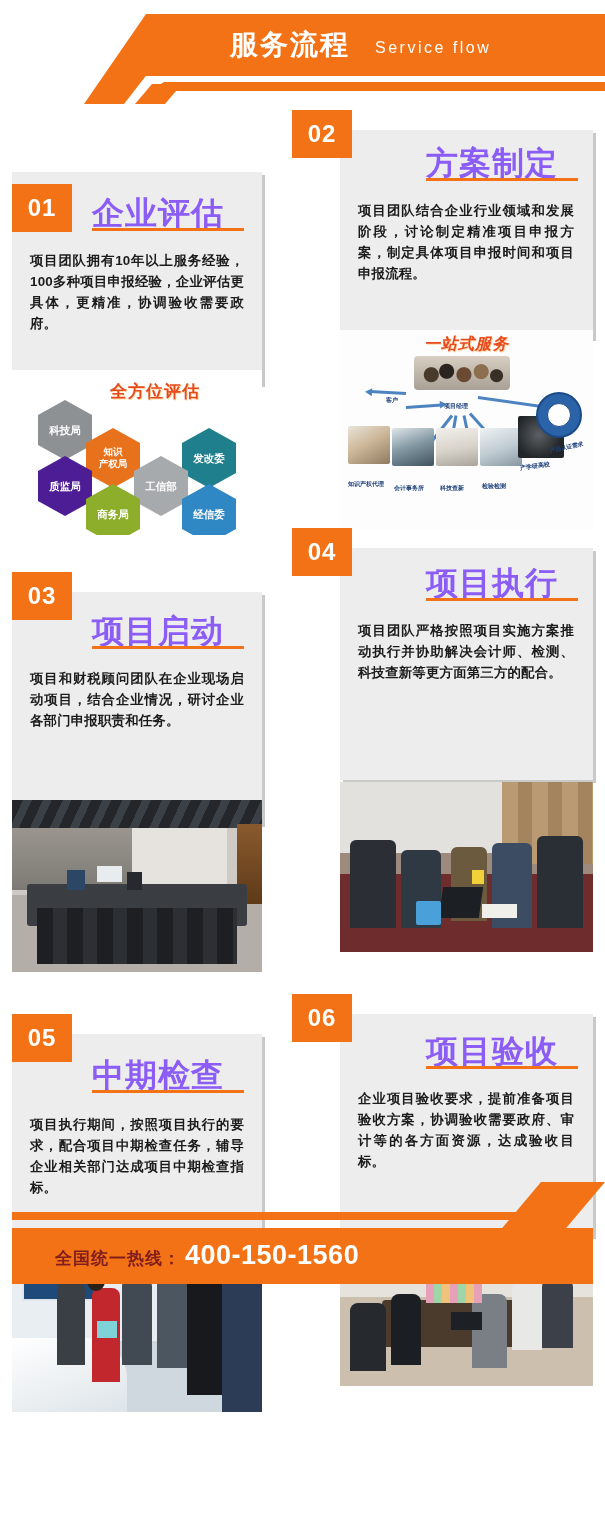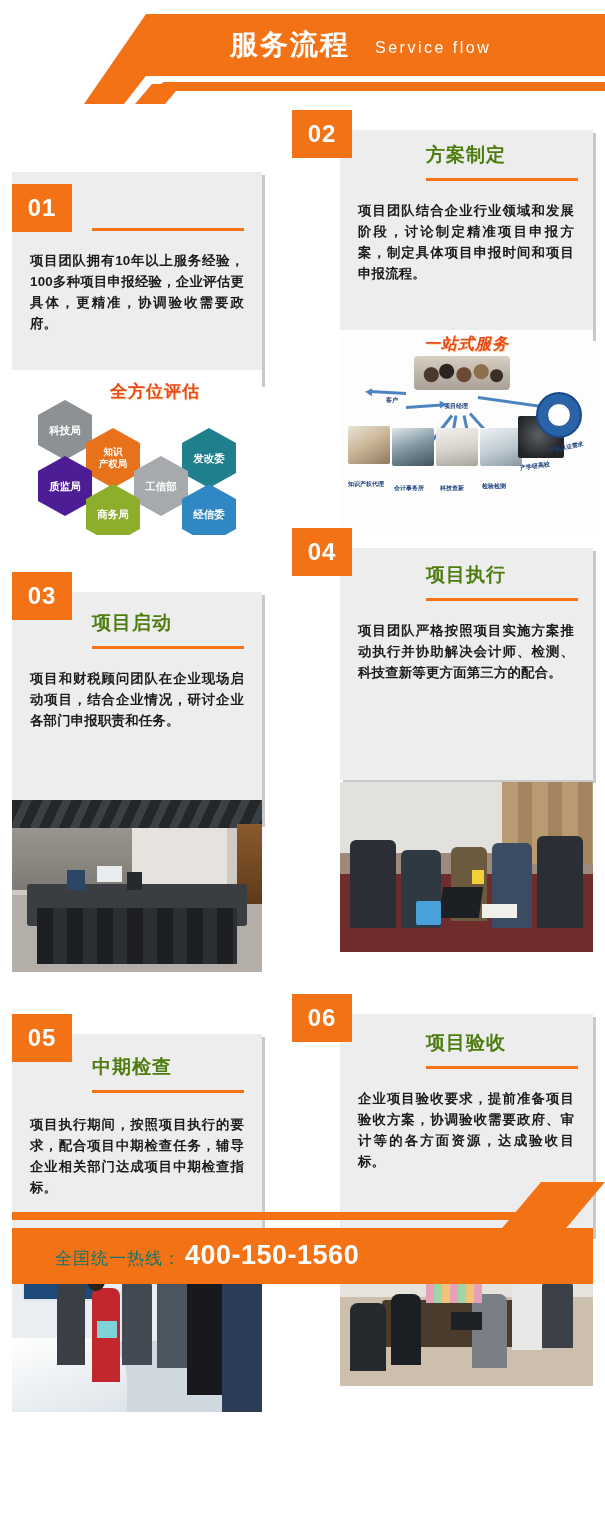--- a/index.html
+++ b/index.html
@@ -88,23 +88,23 @@
     font-weight: bold;
     display: flex;
     align-items: center;
     justify-content: center;
     letter-spacing: 1px;
     z-index: 5;
   }
 
   .card-title {
     position: absolute;
-    font-size: 19px;
-    font-weight: bold;
-    color: #4d7c0f;
+    font-size: 32px;
+    font-weight: bold;
+    color: #8b5cf6;
     letter-spacing: 1px;
     white-space: nowrap;
   }
   .title-rule {
     position: absolute;
     height: 3px;
     background: #F47216;
   }
   .card-body {
     position: absolute;
@@ -267,22 +267,22 @@
   }
   .footer-text {
     position: absolute;
     left: 55px; top: 58px;
     display: flex;
     align-items: baseline;
     z-index: 4;
   }
   .footer-label {
     font-size: 17px;
-    font-weight: normal;
-    color: #0f766e;
+    font-weight: bold;
+    color: #7f1d1d;
     letter-spacing: 1px;
   }
   .footer-phone {
     font-size: 27px;
     font-weight: bold;
     color: #ffffff;
     letter-spacing: 0.5px;
     margin-left: 4px;
   }
 </style>
@@ -294,20 +294,21 @@
   <div class="header">
     <div class="header-diag-a"></div>
     <div class="header-diag-b"></div>
     <div class="header-band"></div>
     <div class="header-stripe"></div>
     <div class="header-title-cn">服务流程</div>
     <div class="header-title-en">Service flow</div>
   </div>
 
   <div class="card left" style="top:172px; height:212px;">
+    <div class="card-title" style="left:80px; top:20px;">企业评估</div>
     <div class="title-rule" style="left:80px; top:56px; width:152px;"></div>
     <div class="card-body" style="left:18px; top:78px; width:214px;">项目团队拥有10年以上服务经验，100多种项目申报经验，企业评估更具体，更精准，协调验收需要政府。</div>
   </div>
   <div class="badge" style="left:12px; top:152px;margin-top:32px;">01</div>
 
   <div class="hex-wrap" style="top:370px; height:165px;">
     <div class="hex-title" style="left:98px; top:10px;">全方位评估</div>
     <div class="hex" style="left:26px;  top:30px;  background:#8e9194;">科技局</div>
     <div class="hex" style="left:74px;  top:58px;  background:#E8721C; font-size:9.5px;">知识<br>产权局</div>
     <div class="hex" style="left:170px; top:58px;  background:#1f7f8c;">发改委</div>

